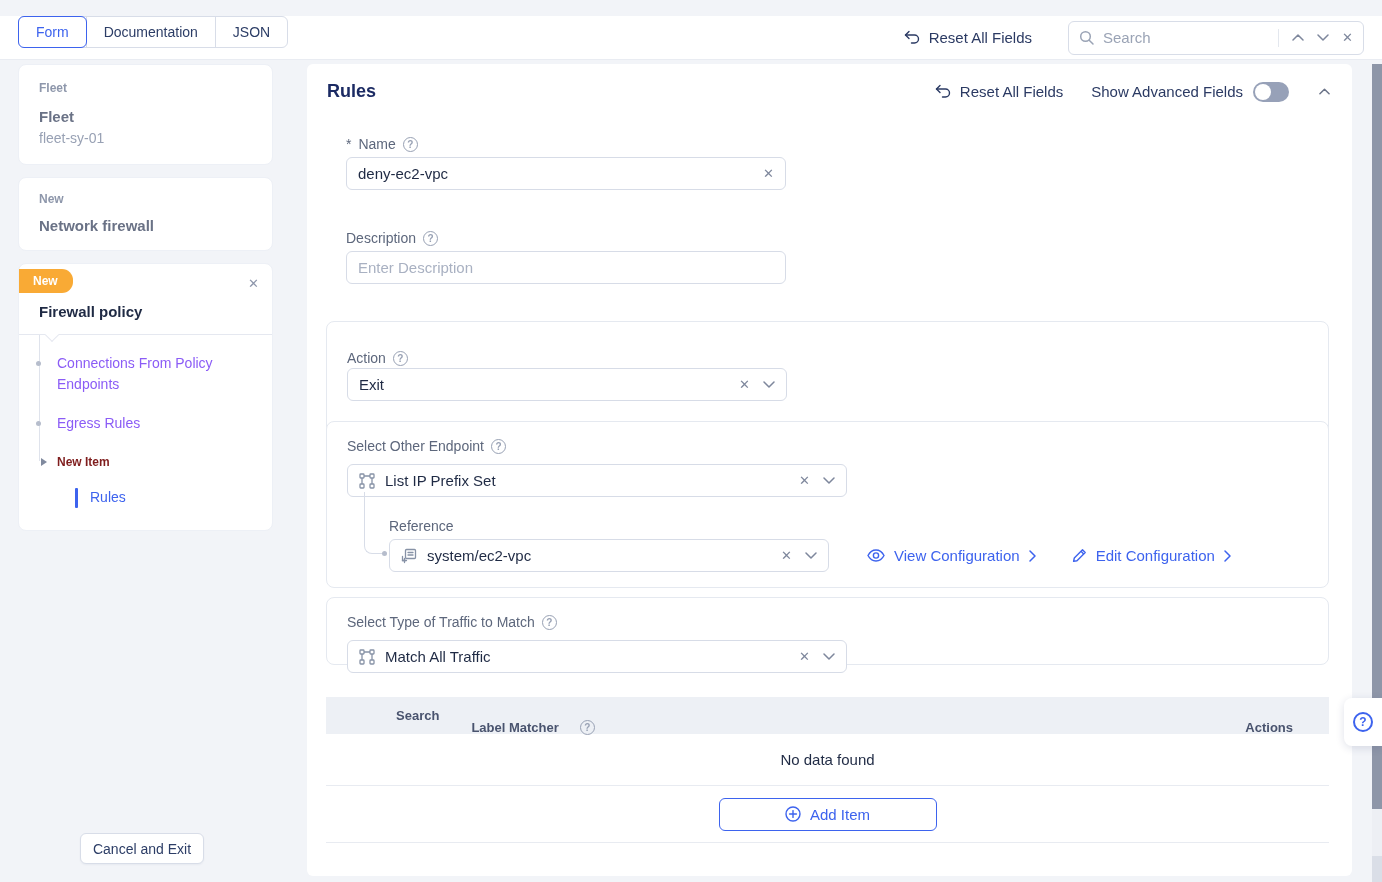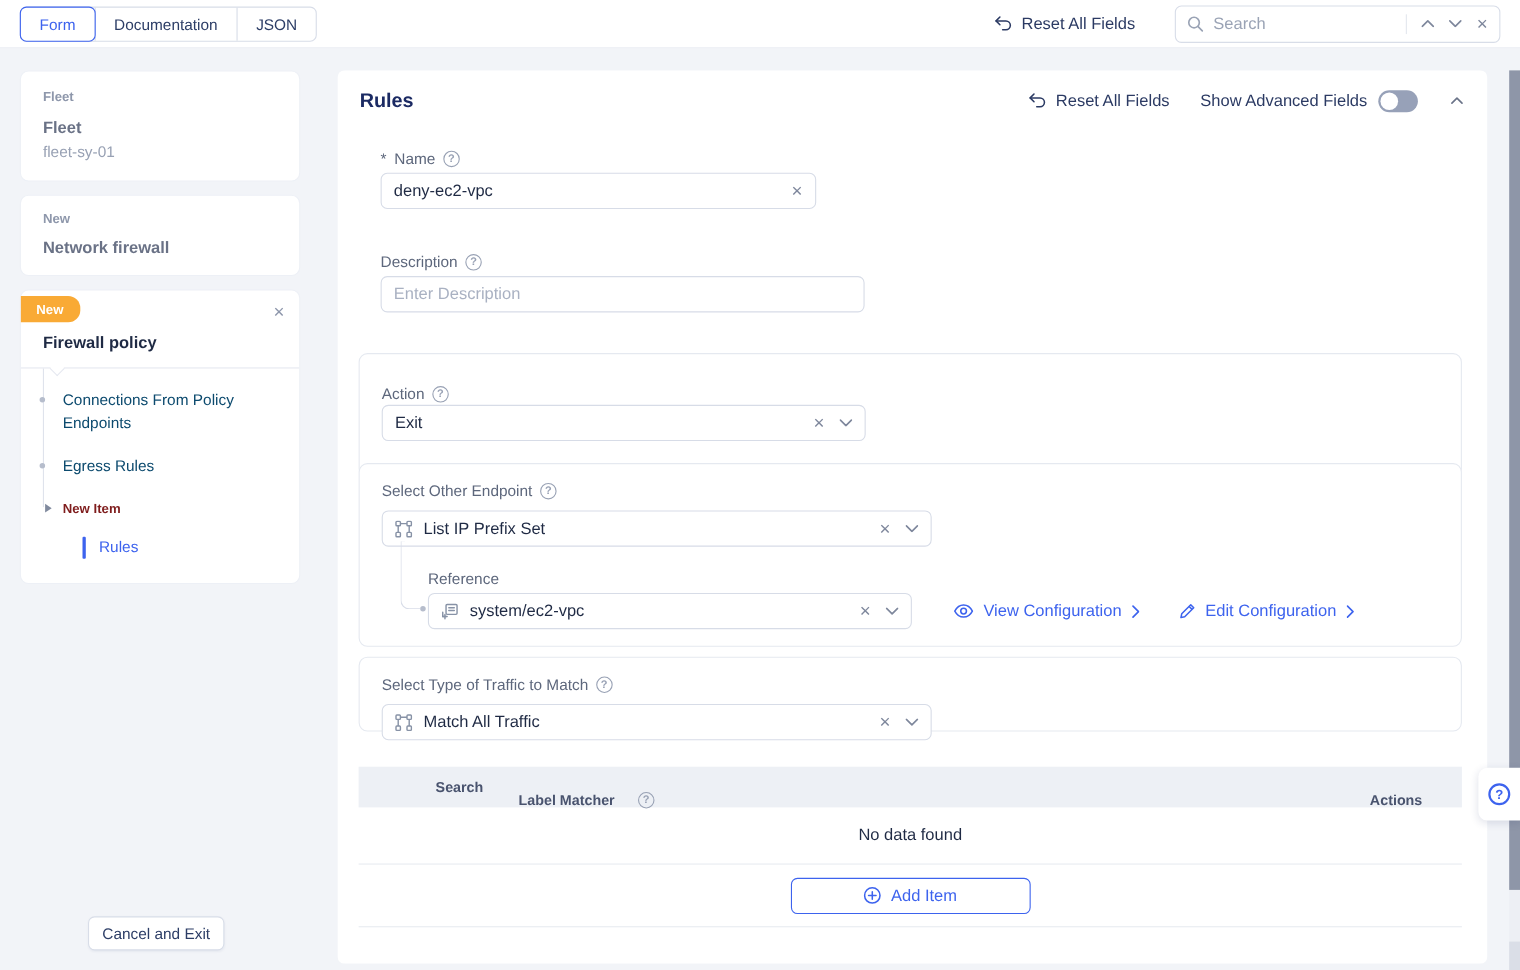--- a/index.html
+++ b/index.html
@@ -1,20 +1,20 @@
 <!DOCTYPE html>
 <html><head>
 <meta charset="utf-8">
 <style>
   * { margin:0; padding:0; box-sizing:border-box; }
   html,body { width:1382px; height:882px; }
   body { font-family:"Liberation Sans","DejaVu Sans",sans-serif; background:#f2f4f8; position:relative; overflow:hidden; color:#2b3550; }
 
   
-  .topbar { position:absolute; top:0; left:0; width:1382px; height:44px; background:#fff; border-bottom:1px solid #e9ecf2; display:flex; align-items:center; padding:0 18px; }
+  .topbar { position:absolute; top:16px; left:0; width:1382px; height:44px; background:#fff; border-bottom:1px solid #e9ecf2; display:flex; padding:0 18px; }
   .tabs { display:flex; border:1px solid #d8dde8; border-radius:6px; background:#fff; height:32px; }
   .tab { display:flex; align-items:center; padding:0 17px; font-size:14px; color:#2c3d66; cursor:pointer; white-space:nowrap; }
   .tab + .tab { border-left:1px solid #d8dde8; }
   .tab.active { color:#3d63ee; border:1px solid #3d63ee; border-radius:6px; margin:-1px; padding:0 17px; background:#fff; position:relative; z-index:2; }
   .topbar-right { margin-left:auto; display:flex; align-items:center; }
   .reset-btn { display:flex; align-items:center; gap:8px; font-size:15px; color:#2b3a63; cursor:pointer; margin-right:36px; }
   .searchbox { width:296px; height:34px; border:1px solid #d8dde8; border-radius:6px; display:flex; align-items:center; padding:0 10px; gap:8px; background:#fff; }
   .searchbox input { border:none; outline:none; flex:1; font-size:15px; color:#2b3550; font-family:inherit; min-width:0; }
   .searchbox input::placeholder { color:#9aa3b5; }
   .search-ctl { display:flex; align-items:center; gap:13px; }
@@ -29,21 +29,21 @@
   .c-title { font-size:15px; font-weight:700; color:#6a7286; }
   .c-sub { font-size:14px; color:#98a1b4; margin-top:5px; }
   .policy-card { position:relative; padding:5px 0 22px 0; }
   .badge { display:inline-block; background:#f9aa35; color:#fff; font-size:12px; font-weight:700; padding:5px 15px 5px 14px; border-radius:0 11px 11px 0; }
   .policy-close { position:absolute; right:13px; top:12px; font-size:13px; color:#8d96ab; cursor:pointer; }
   .policy-title { font-size:15px; font-weight:700; color:#1f2a44; padding:10px 20px 14px 20px; }
   .divider { position:relative; border-top:1px solid #e5e8f0; }
   .divider::after { content:""; position:absolute; left:28px; top:-5px; width:9px; height:9px; background:#fff; border-right:1px solid #e5e8f0; border-bottom:1px solid #e5e8f0; transform:rotate(45deg); }
   .tree { position:relative; padding:18px 14px 0 0; }
   .vline { position:absolute; left:20px; top:0; height:126px; border-left:1px solid #dfe3ec; }
-  .t-item { position:relative; padding-left:38px; font-size:14px; color:#0c4a6e; line-height:21px; cursor:pointer; }
+  .t-item { position:relative; padding-left:38px; font-size:14px; color:#8b5cf6; line-height:21px; cursor:pointer; }
   .t-item .dot { position:absolute; left:17px; top:8px; width:5px; height:5px; border-radius:50%; background:#b6bdcc; }
   .t-gap { margin-top:18px; }
   .t-new { margin-top:18px; font-size:12px; font-weight:700; color:#7f1d1d; }
   .t-new .arrow { position:absolute; left:22px; top:6px; width:0; height:0; border-left:6px solid #808a9e; border-top:4px solid transparent; border-bottom:4px solid transparent; }
   .t-active { margin-top:14px; margin-left:56px; padding-left:0; display:flex; align-items:center; color:#3d63ee; }
   .t-active .bar { width:3px; height:20px; background:#3d63ee; border-radius:1px; margin-right:12px; }
   .cancel-btn { position:absolute; left:80px; top:833px; width:124px; height:31px; background:#fff; border:1px solid #d8dde8; border-radius:6px; font-size:14px; color:#2c3d66; display:flex; align-items:center; justify-content:center; cursor:pointer; box-shadow:0 1px 2px rgba(27,42,99,.05); }
 
   
   .main { position:absolute; left:307px; top:64px; width:1045px; height:812px; background:#fff; border-radius:6px; }
@@ -195,21 +195,21 @@
           </svg>
       </span>
     </div>
   </div>
 
   <div class="flabel" style="top:72px; left:39px;">
     <span>*</span>
     <span>Name</span>
     <span class="qicon">?</span>
   </div>
-  <div class="tinput" style="top:93px; left:39px; width:396px;">
+  <div class="tinput" style="top:93px; left:39px; width:440px;">
     <input type="text" value="deny-ec2-vpc" style="">
     <span class="clear-x">✕</span>
   </div>
 
   <div class="flabel" style="top:166px; left:39px;">
     <span>Description</span>
     <span class="qicon">?</span>
   </div>
   <div class="tinput" style="top:187px; left:39px; width:440px;">
     <input type="text" placeholder="Enter Description" style="">

